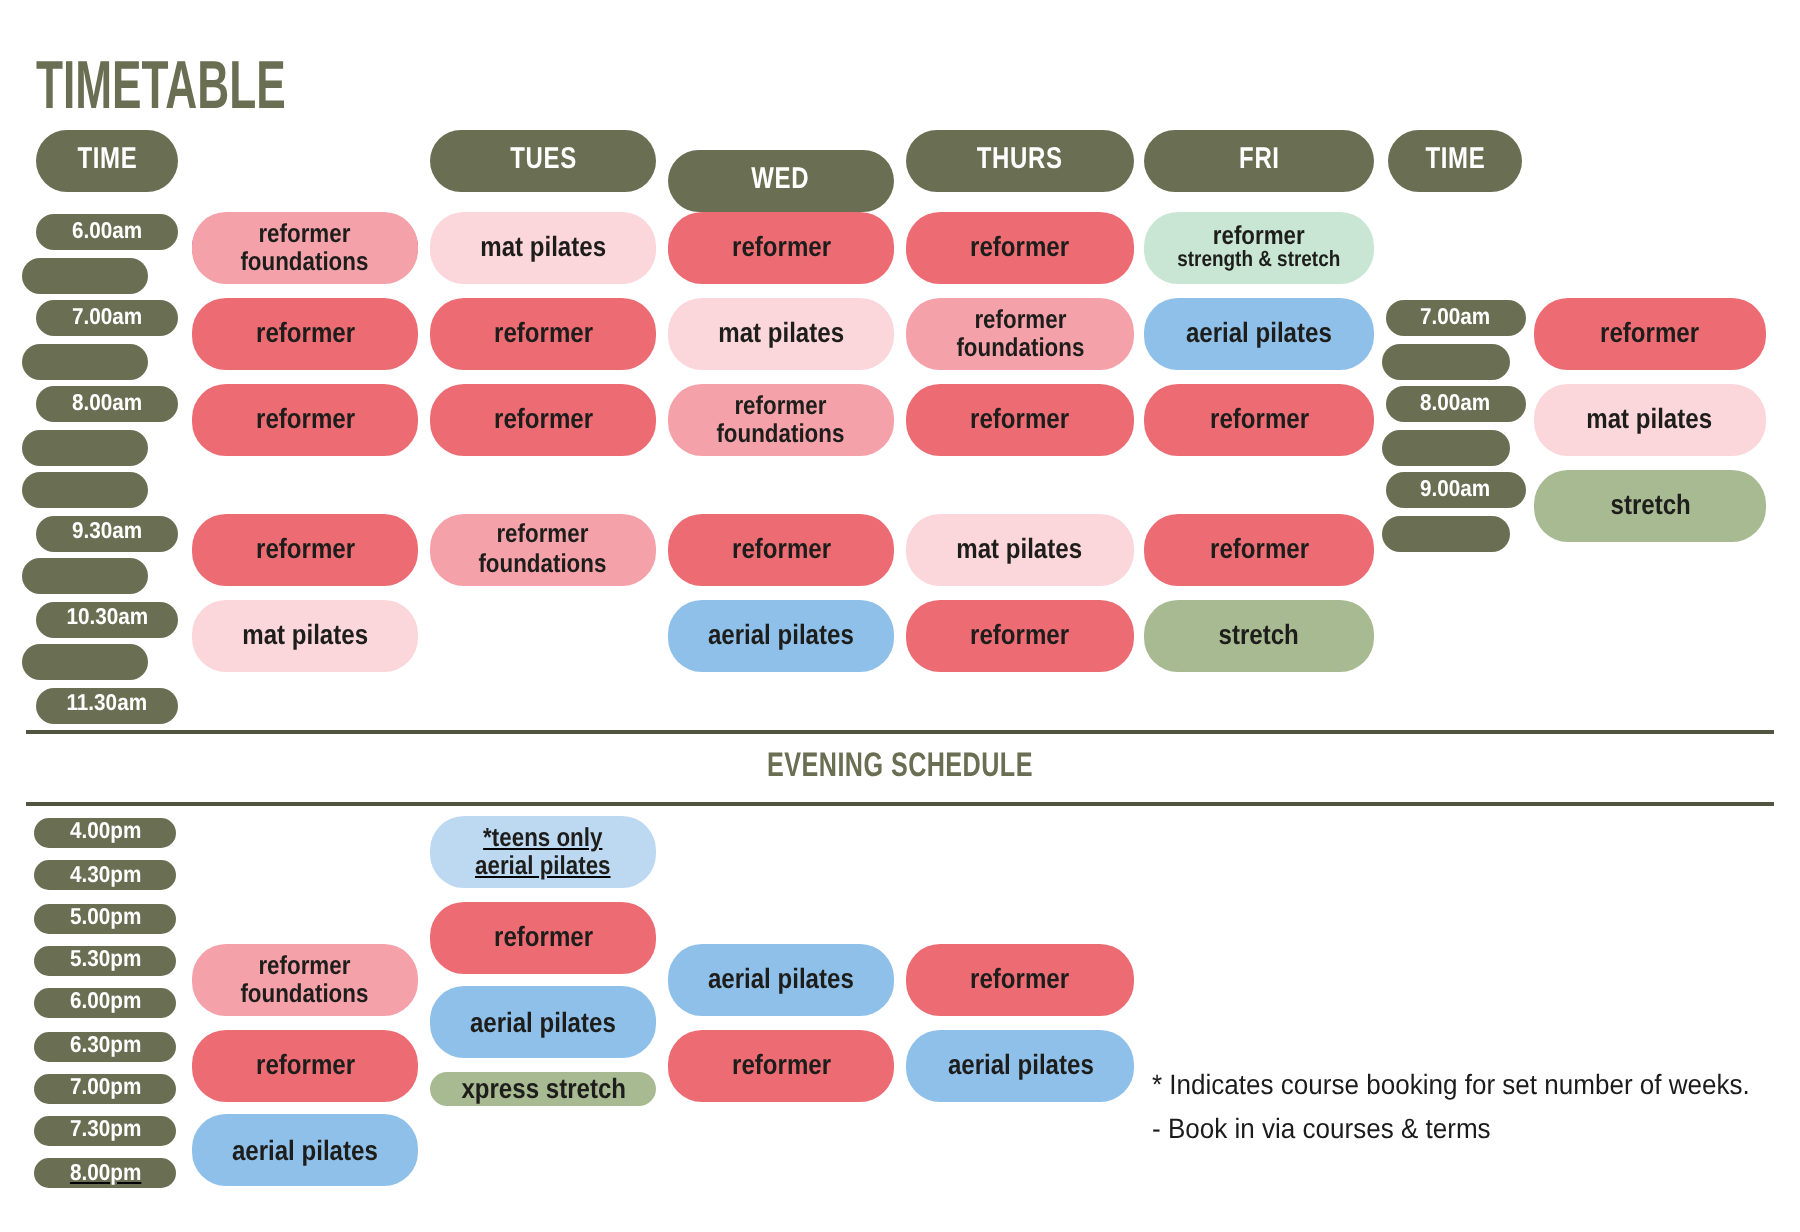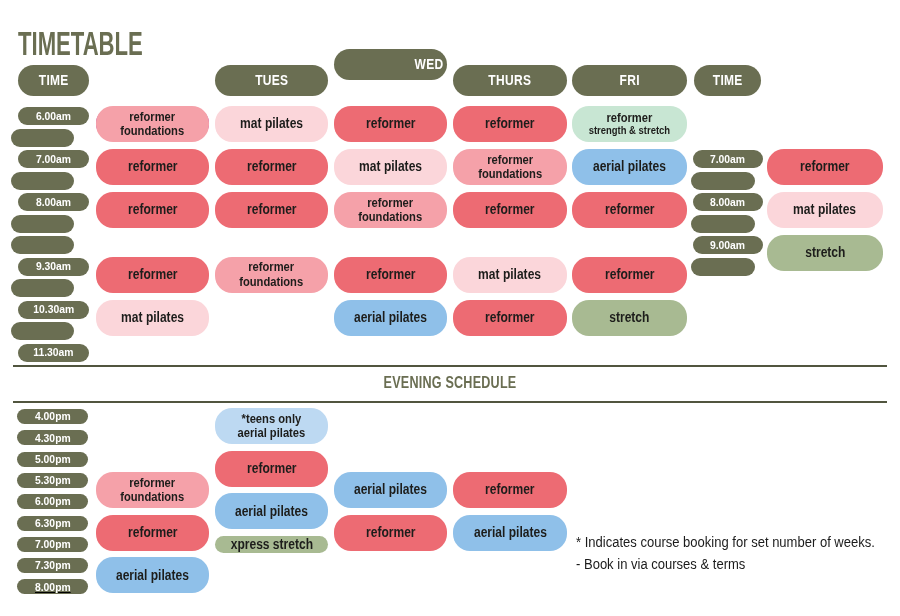--- a/index.html
+++ b/index.html
@@ -61,21 +61,21 @@
     <div class="pill hdr" style="left: 96px; top: 65px; width: 113px; height: 31px; background: #a21caf; border-radius: 16px; margin-top: 43px;">
       <div class="lbl one">
         <div>MON</div>
       </div>
     </div>
     <div class="pill hdr" style="left: 215px; top: 65px; width: 113px; height: 31px; background: rgb(106, 110, 82); border-radius: 16px;">
       <div class="lbl one">
         <div>TUES</div>
       </div>
     </div>
-    <div class="pill hdr" style="left: 334px; top: 49px; width: 113px; height: 31px; background: rgb(106, 110, 82); border-radius: 16px; justify-content: flex-end;">
+    <div class="pill hdr" style="left: 334px; top: 75px; width: 113px; height: 31px; background: rgb(106, 110, 82); border-radius: 16px;">
       <div class="lbl one">
         <div>WED</div>
       </div>
     </div>
     <div class="pill hdr" style="left: 453px; top: 65px; width: 114px; height: 31px; background: rgb(106, 110, 82); border-radius: 16px;">
       <div class="lbl one">
         <div>THURS</div>
       </div>
     </div>
     <div class="pill hdr" style="left: 572px; top: 65px; width: 115px; height: 31px; background: rgb(106, 110, 82); border-radius: 16px; align-items: center;">
@@ -320,21 +320,21 @@
     <div class="pill tp" style="left: 17px; top: 558.1px; width: 71px; height: 15px; background: rgb(106, 110, 82); border-radius: 8px;">
       <div class="lbl one">
         <div>7.30pm</div>
       </div>
     </div>
     <div class="pill tp" style="left: 17px; top: 579.4px; width: 71px; height: 15px; background: rgb(106, 110, 82); border-radius: 8px; text-decoration: underline;">
       <div class="lbl one">
         <div>8.00pm</div>
       </div>
     </div>
-    <div class="pill" style="left: 215px; top: 408px; width: 113px; height: 36px; background: rgb(189, 217, 242); border-radius: 17px;">
+    <div class="pill" style="left: 215px; top: 408px; width: 113px; height: 36px; background: rgb(189, 217, 242); border-radius: 17px; text-decoration: underline;">
       <div class="lbl two">
         <div>*teens only</div>
         <div>aerial pilates</div>
       </div>
     </div>
     <div class="pill" style="left: 215px; top: 450.6px; width: 113px; height: 36px; background: rgb(237, 107, 115); border-radius: 17px;">
       <div class="lbl one">
         <div>reformer</div>
       </div>
     </div>

